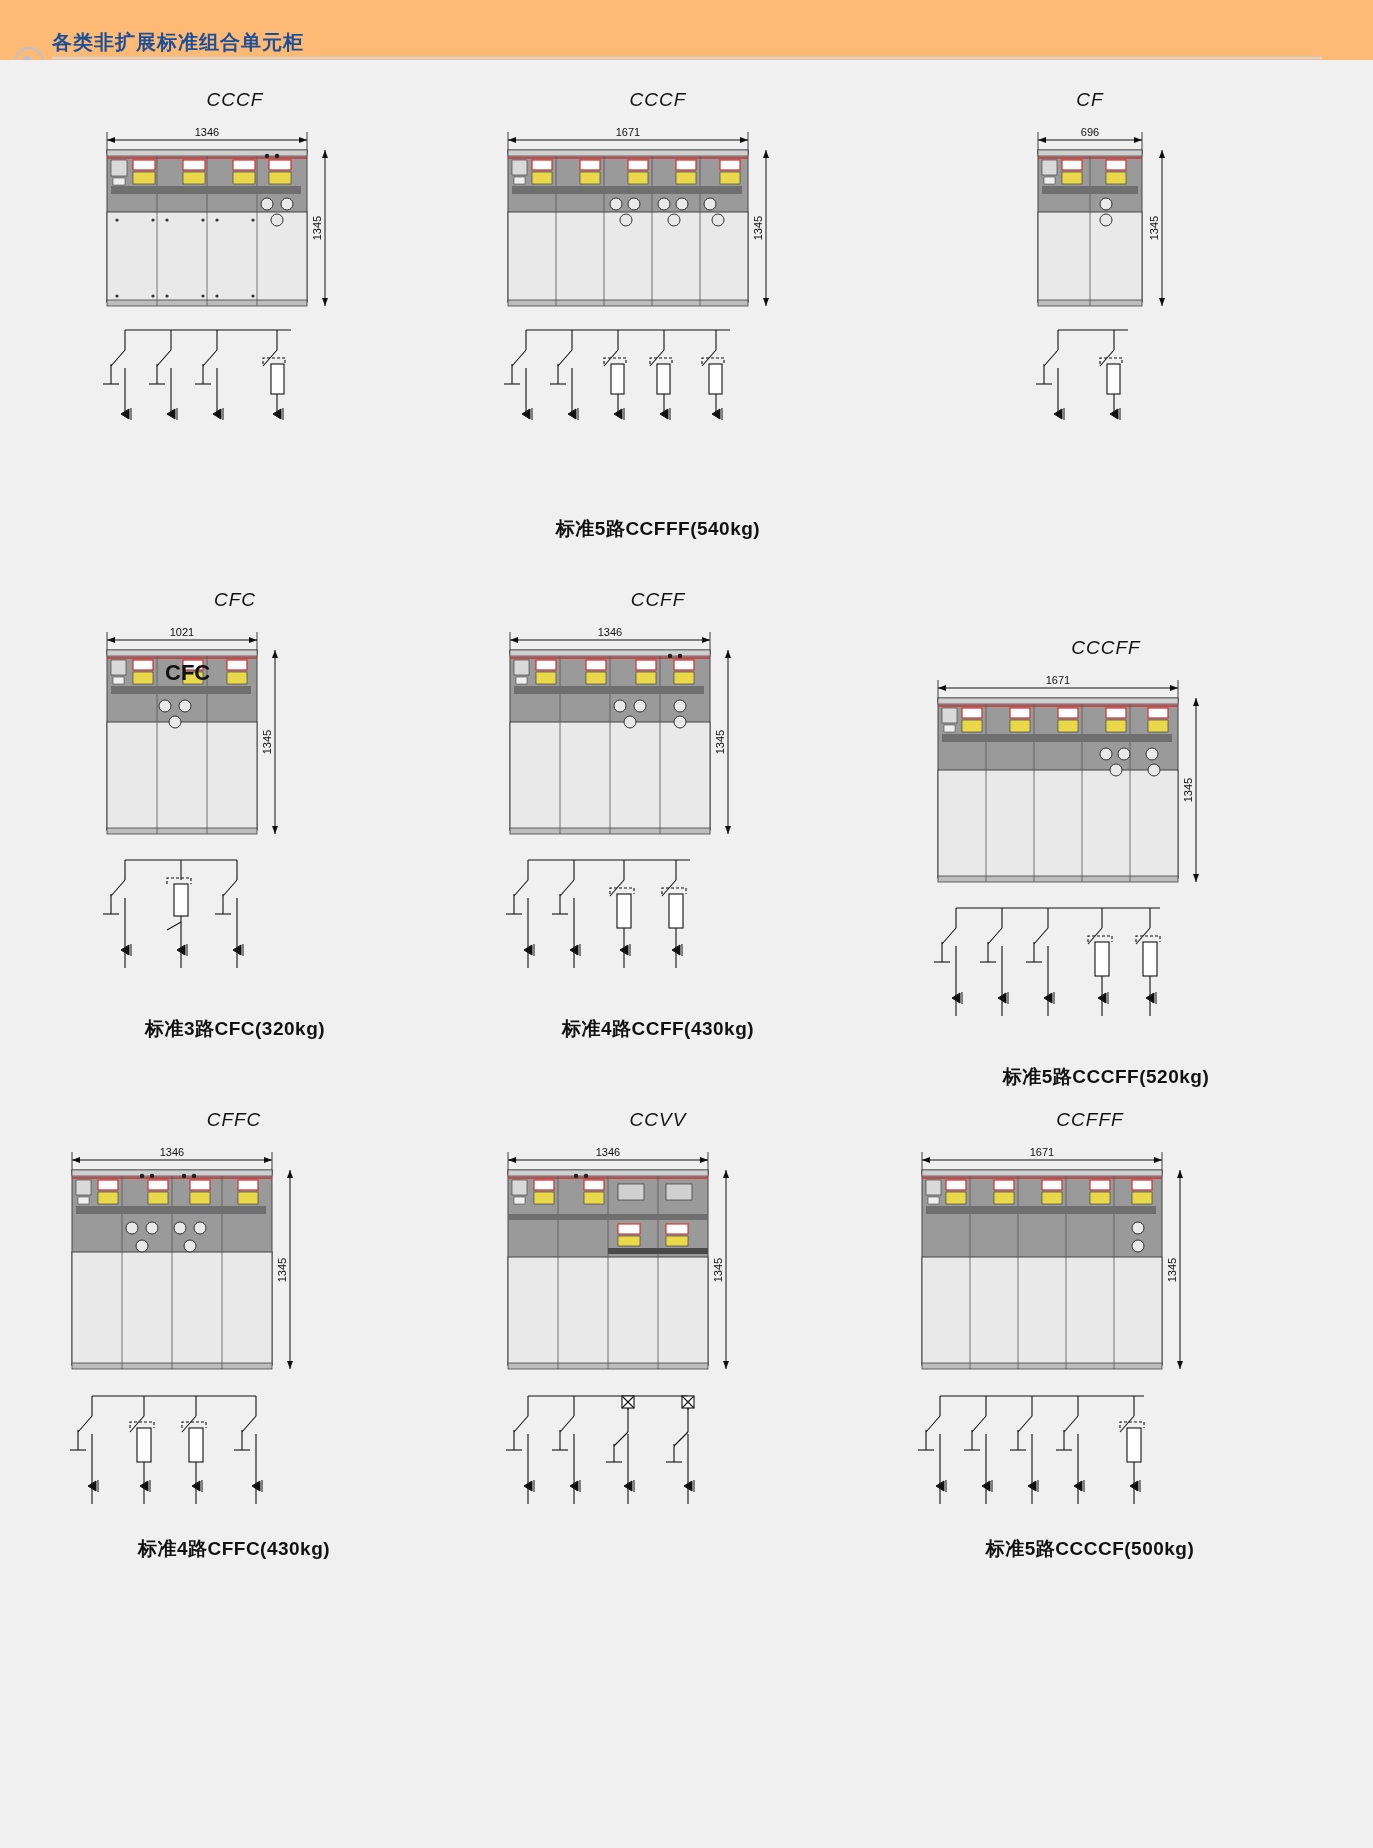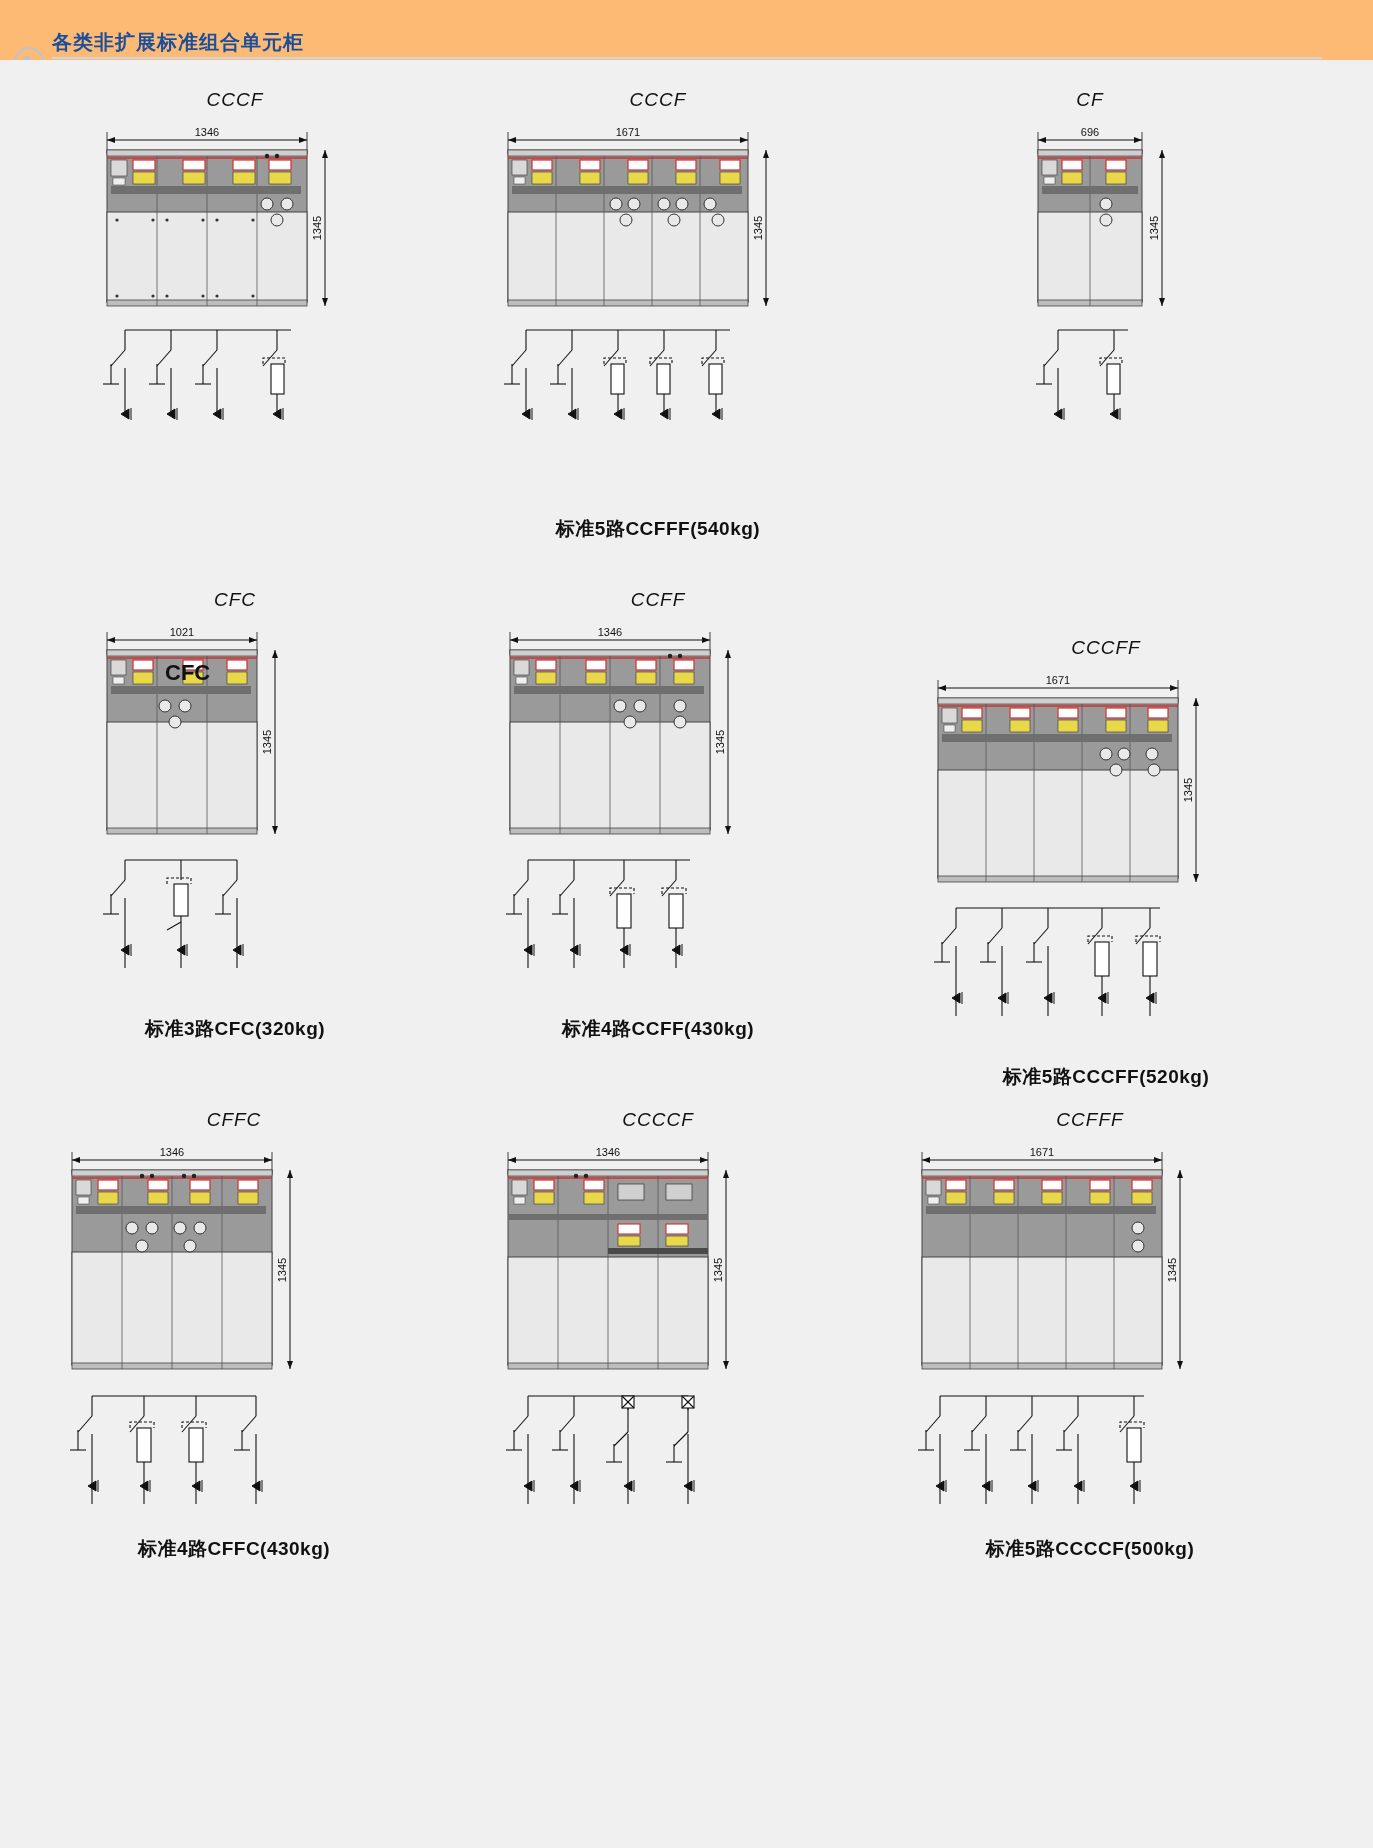--- a/index.html
+++ b/index.html
@@ -645,21 +645,21 @@
               <line x1="178" y1="348" x2="178" y2="360"></line>
             <path d="M228,354 l8,-5 v10 z"></path>
               <line x1="238" y1="348" x2="238" y2="360"></line>
           </g>
         </svg>
       </div>
       <div class="caption">标准4路CFFC(430kg)</div>
     </div>
 
     <div class="cell" style="left:448px; top:1048px;">
-      <div class="title">CCCCF</div>
+      <div class="title">CCVV</div>
       <div class="drawing">
         <svg width="420" height="420" viewBox="0 0 420 420">
           <g stroke="#111" fill="none">
             <line x1="60" y1="28" x2="260" y2="28" stroke-width="1"></line>
             <path d="M60,28 l8,-3 v6 z" fill="#111" stroke="none"></path>
             <path d="M260,28 l-8,-3 v6 z" fill="#111" stroke="none"></path>
             <line x1="60" y1="20" x2="60" y2="42" stroke-width="0.8"></line>
             <line x1="260" y1="20" x2="260" y2="42" stroke-width="0.8"></line>
           </g>
           <text class="dim-text" x="160" y="24" text-anchor="middle">1346</text>

